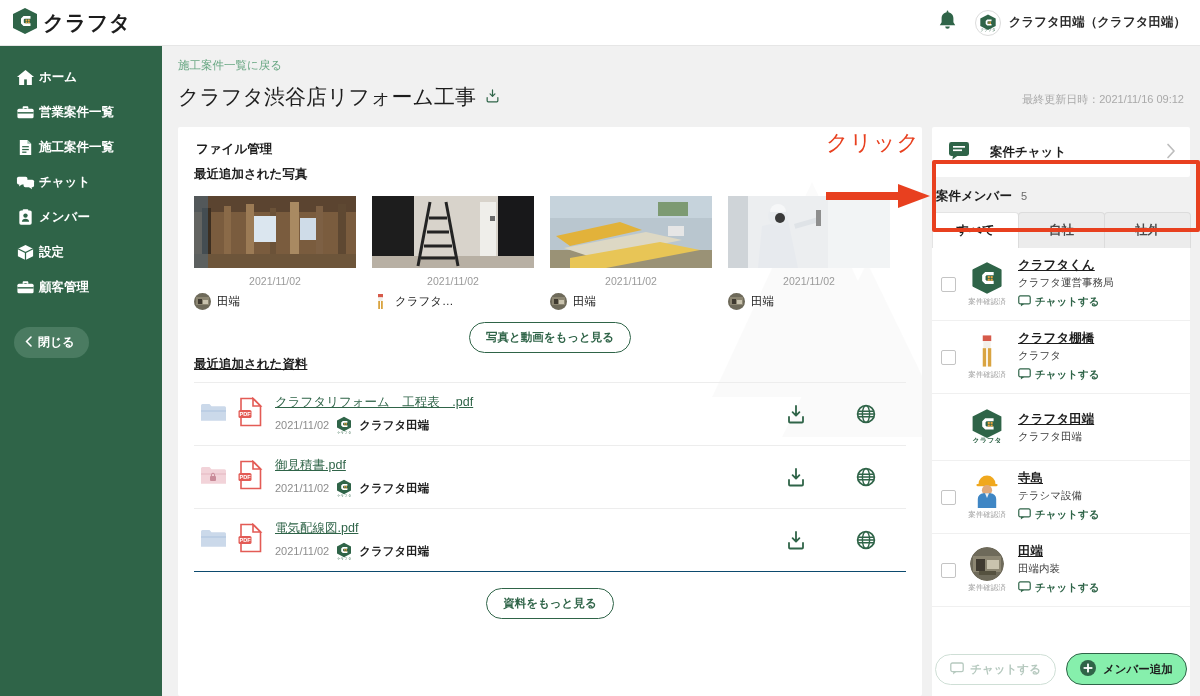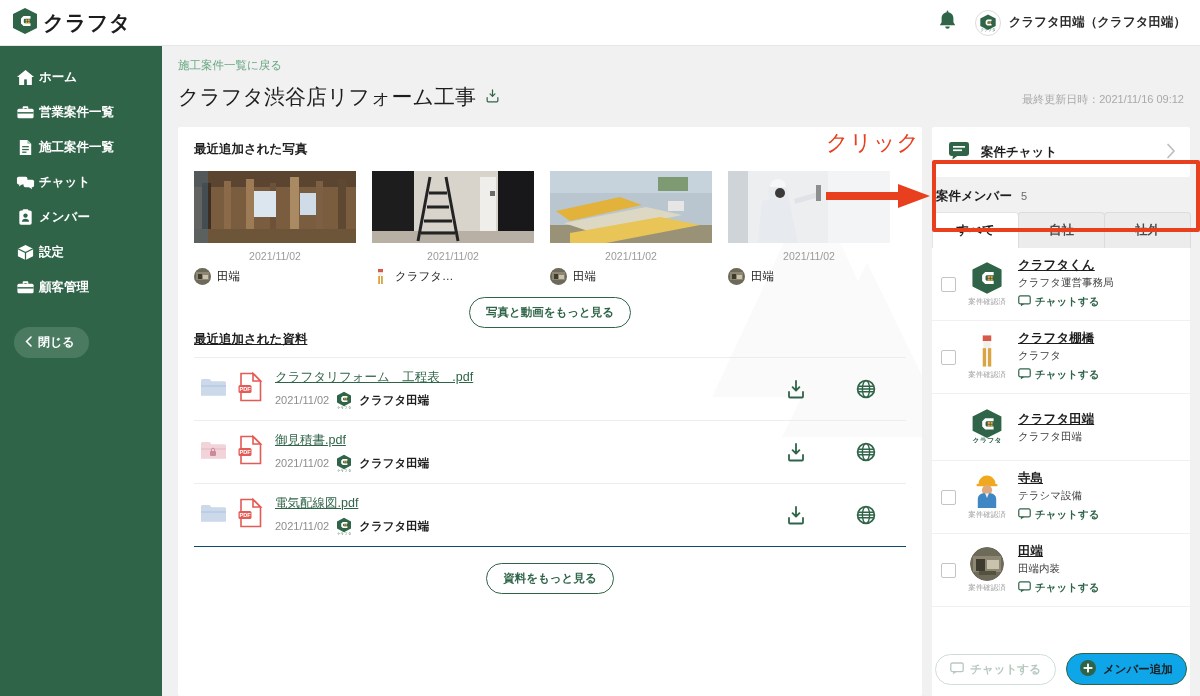--- a/index.html
+++ b/index.html
@@ -112,21 +112,21 @@
   .doc-actions { display: flex; align-items: center; gap: 50px; padding-right: 26px; }
   .icon-btn { cursor: pointer; display: flex; align-items: center; justify-content: center; }
 
   
   .right-pane { width: 258px; flex: 0 0 258px; display: flex; flex-direction: column; min-height: 0; }
   .chat-card {
     background: #fff; border-radius: 2px; height: 50px;
     display: flex; align-items: center; justify-content: space-between;
     padding: 0 14px 0 16px; cursor: pointer;
   }
-  .chat-card-left { display: flex; align-items: center; gap: 11px; text-align: right; }
+  .chat-card-left { display: flex; align-items: center; gap: 20px; text-align: right; }
   .chat-card-label { font-size: 12.5px; font-weight: 700; color: #1d1d1d; }
   .chev { color: #bdbdbd; font-size: 17px; line-height: 1; }
 
   .highlight-box {
     position: absolute; border: 4px solid #e8401f; border-radius: 2px;
     pointer-events: none; z-index: 30;
   }
   .click-label {
     position: absolute; font-size: 22px; font-weight: 400; color: #e8401f;
     z-index: 31; letter-spacing: 1px;
@@ -174,21 +174,21 @@
   .member-actions {
     background: #fff; display: flex; align-items: center; justify-content: center;
     gap: 10px; padding: 9px 0 11px 0;
   }
   .ghost-btn {
     border: 1px solid #cfdfd6; color: #b6c9bf; background: #fff; border-radius: 16px;
     font-size: 11.5px; font-weight: 700; padding: 7px 14px;
     display: inline-flex; align-items: center; gap: 6px; cursor: not-allowed;
   }
   .solid-out-btn {
-    border: 1.5px solid #2f6448; color: #1d1d1d; background: #0ea5e9; border-radius: 16px;
+    border: 1.5px solid #2f6448; color: #1d1d1d; background: #86efac; border-radius: 16px;
     font-size: 11.5px; font-weight: 700; padding: 6px 13px;
     display: inline-flex; align-items: center; gap: 7px; cursor: pointer;
   }
 </style>
 </head>
 <body>
 
 <div class="app">
 
   <div class="topbar">
@@ -343,20 +343,21 @@
 
       <div class="panes">
 
         <div class="main-card">
 
           <svg class="watermark" viewBox="0 0 300 330">
             <path d="M150 15 L250 230 L50 230 Z" fill="#f7f7f7"></path>
             <path d="M205 95 L290 270 L120 270 Z" fill="#f7f7f7"></path>
           </svg>
 
+          <div class="file-mgmt-label">ファイル管理</div>
 
           <div class="sec-label">最近追加された写真</div>
 
           <div class="photo-row">
 
             <div class="photo-cell">
               <div class="photo-thumb">
                 <svg width="162" height="72" viewBox="0 0 162 72">
                   <rect width="162" height="72" fill="#7a5c3e"></rect>
                   <rect x="0" y="0" width="162" height="16" fill="#5b4430"></rect>

